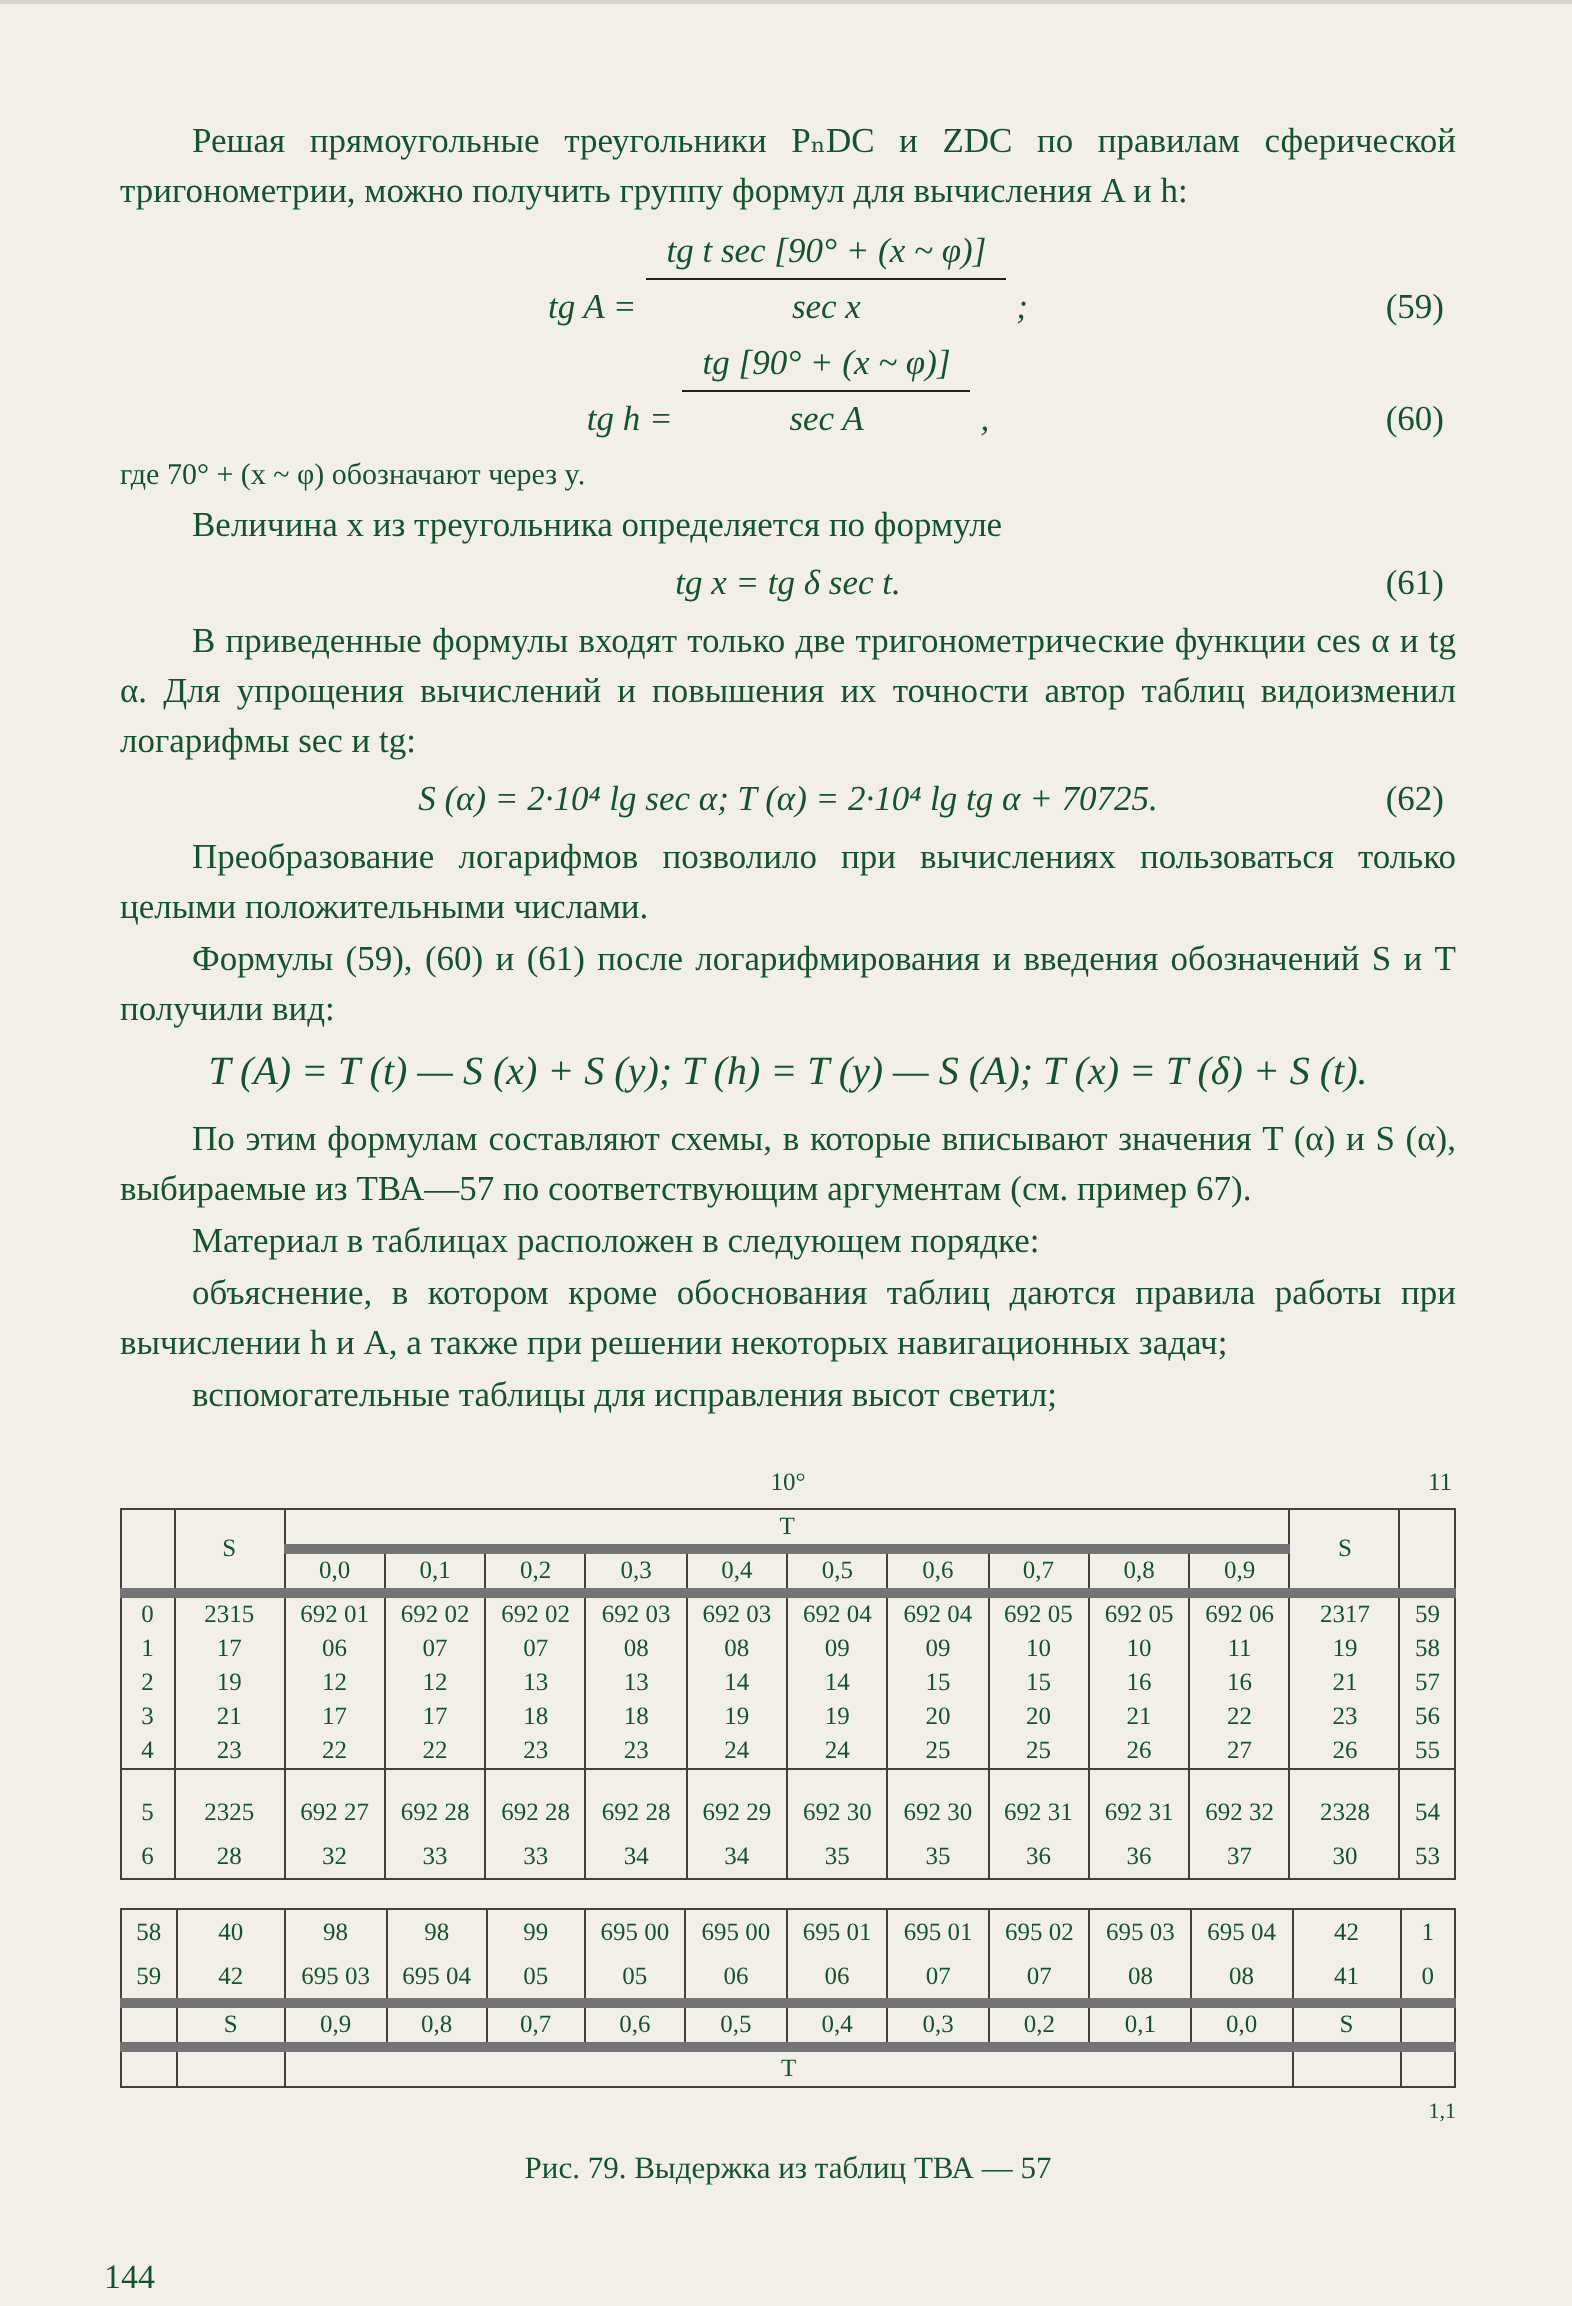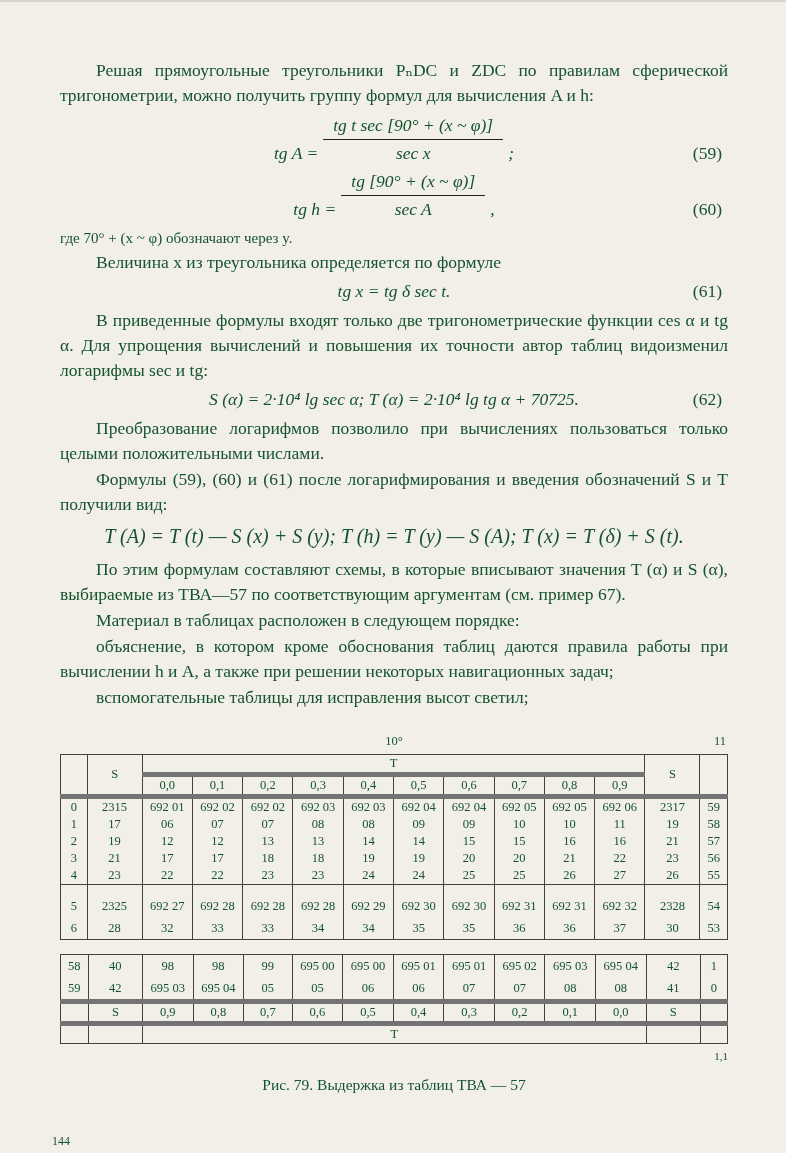--- a/index.html
+++ b/index.html
@@ -37,21 +37,21 @@
   }
   td.min { width:24px; }
   td.s   { width:54px; }
   td.v   { width:47px; }
   tr.hline td { border-top:5px solid #737373; }
   tr.spacer td { height:10px; border-top:1px solid #45413a; }
   tr.grp td { padding-top:3px; padding-bottom:2px; }
   .tbl-gap { height:14px; }
   .footmark { text-align:right; font-size:11px; margin-top:6px; }
   .caption { text-align:center; font-size:15.5px; margin-top:14px; }
-  .page-number { position:absolute; left:52px; bottom:6px; font-size:12px; }
+  .page-number { position:absolute; left:52px; bottom:6px; font-size:17px; }
 </style>
 </head>
 <body>
 
 <div class="page">
 
   <p class="indent">Решая прямоугольные треугольники PₙDC и ZDC по правилам сферической тригонометрии, можно получить группу формул для вычисления A и h:</p>
 
   <div class="formula-row">
     <span>tg A =</span>

